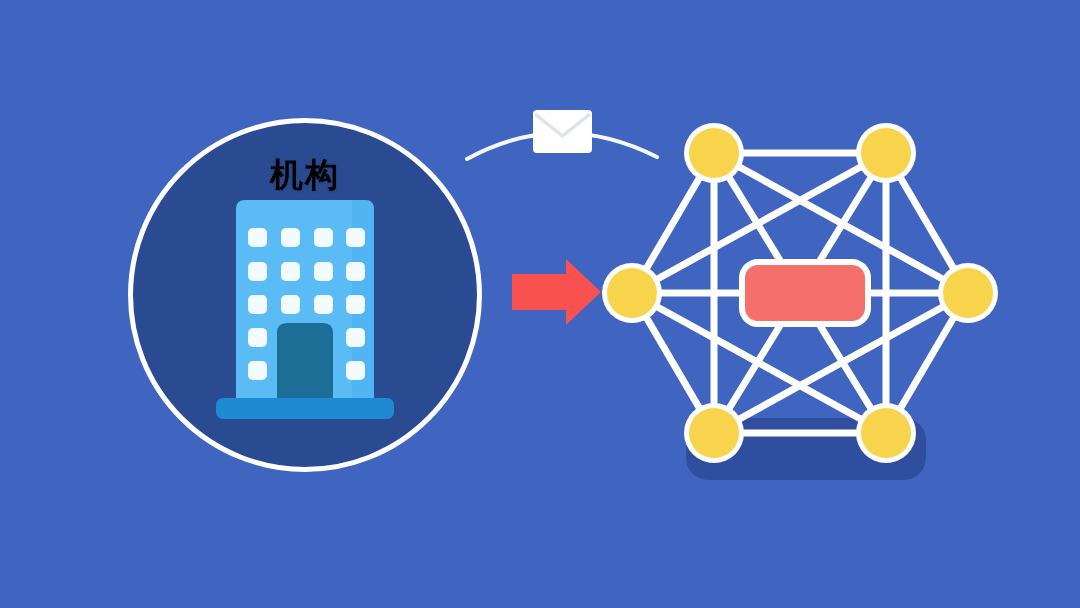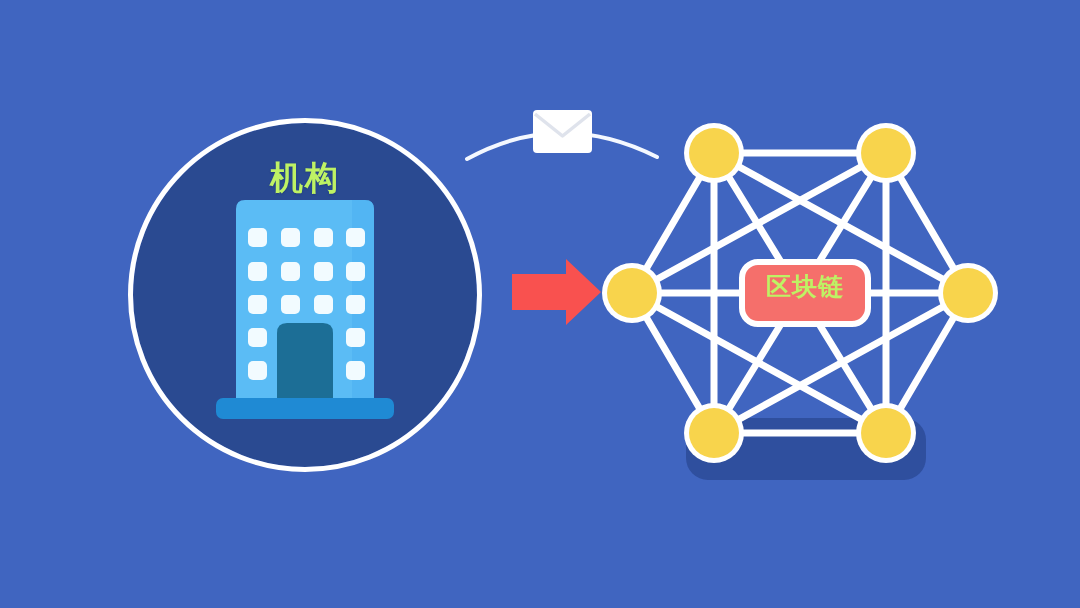--- a/index.html
+++ b/index.html
@@ -20,25 +20,26 @@
   #scene {
     position: absolute;
     inset: 0;
     width: 1080px;
     height: 608px;
     display: block;
   }
   
   .label {
     position: absolute;
-    color: #bef264;
+    color: #000000;
     font-weight: bold;
     white-space: nowrap;
     letter-spacing: 2px;
     user-select: none;
+    font-family: Liberation Mono, monospace;
   }
   #org-label {
     left: 0;
     top: 158px;
     width: 610px;
     text-align: center;
     font-size: 33px;
     line-height: 40px;
     text-shadow: 0 1px 2px rgba(20,40,90,0.35);
   }
@@ -167,15 +168,14 @@
         <g>
           <circle cx="632" cy="293" r="30" fill="#ffffff"></circle>
           <circle cx="632" cy="293" r="25" fill="#f8d44c"></circle>
         </g>
       </g>
     </g>
   </svg>
 
   <div class="label" id="org-label">机构</div>
 
-  <div class="label" id="chain-label">区块链</div>
 
 </div>
 
 </body></html>

